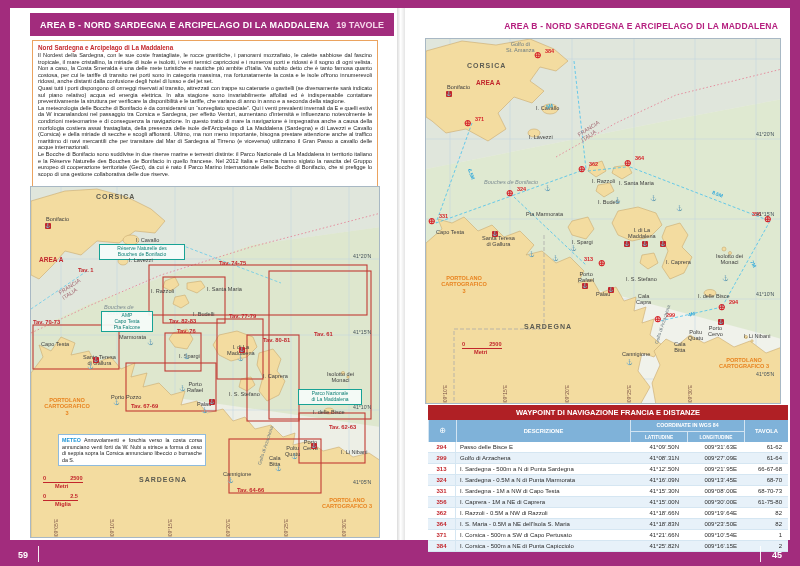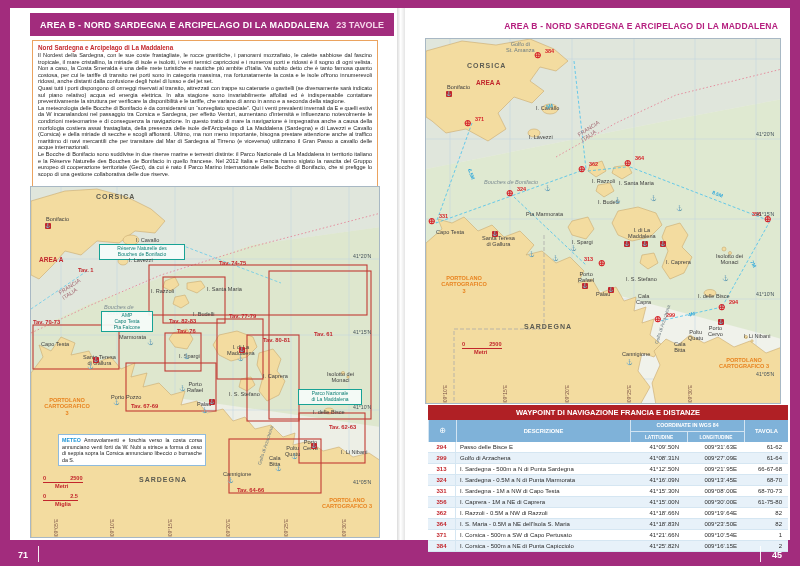--- a/index.html
+++ b/index.html
@@ -81,21 +81,21 @@
   .t-row .c-tav{text-align:right;padding-right:6px;box-sizing:border-box;color:#2b2b2b;}
 </style>
 </head>
 <body>
 
 <div id="canvas">
 
   <div class="page" id="pageL">
     <div class="hband">
       <span class="t1">AREA B - NORD SARDEGNA E ARCIPELAGO DI LA MADDALENA</span>
-      <span class="t2">23 TAVOLE</span>
+      <span class="t2">19 TAVOLE</span>
     </div>
 
     <div class="intro">
       <div class="it-title">Nord Sardegna e Arcipelago di La Maddalena</div>
       <p>Il Nordest della Sardegna, con le sue coste frastagliate, le rocce granitiche, i panorami mozzafiato, le calette sabbiose dal fascino tropicale, il mare cristallino, la miriade di isole e isolotti, i venti termici capricciosi e i numerosi porti e ridossi è il sogno di ogni velista. Non a caso, la Costa Smeralda è una delle mete turistiche e nautiche più ambite d'Italia. Va subito detto che è tanto famosa quanto costosa, per cui le tariffe di transito nei porti sono in categoria massima, ma fortunatamente la costa e le isole offrono innumerevoli ridossi, anche distanti dalla confusione degli hotel di lusso e del jet set.</p>
       <p>Quasi tutti i porti dispongono di ormeggi riservati al transito, attrezzati con trappe su catenarie o gavitelli (se diversamente sarà indicato sul piano relativo) acqua ed energia elettrica. In alta stagione sono invariabilmente affollati ed è indispensabile contattare preventivamente la struttura per verificare la disponibilità e le tariffe, che variano di anno in anno e a seconda della stagione.</p>
       <p>La meteorologia delle Bocche di Bonifacio è da considerarsi un “sorvegliato speciale”. Qui i venti prevalenti invernali da E e quelli estivi da W incanalandosi nel passaggio tra Corsica e Sardegna, per effetto Venturi, aumentano d'intensità e influenzano notevolmente le condizioni meteomarine e di conseguenza la navigazione. In questo tratto di mare la navigazione è impegnativa anche a causa della morfologia costiera assai frastagliata, della presenza delle isole dell'Arcipelago di La Maddalena (Sardegna) e di Lavezzi e Cavallo (Corsica) e della miriade di secche e scogli affioranti. Ultimo, ma non meno importante, bisogna prestare attenzione anche al traffico marittimo di navi mercantili che per transitare dal Mar di Sardegna al Tirreno (e viceversa) utilizzano il Gran Passo a cavallo delle acque internazionali.</p>
       <p>Le Bocche di Bonifacio sono suddivise in due riserve marine e terrestri distinte: il Parco Nazionale di La Maddalena in territorio italiano e la Réserve Naturelle des Bouches de Bonifacio in quello francese. Nel 2012 Italia e Francia hanno siglato la nascita del Gruppo europeo di cooperazione territoriale (Gect), da cui è nato il Parco Marino Internazionale delle Bocche di Bonifacio, che si prefigge lo scopo di una gestione collaborativa delle due riserve.</p>
     </div>
 
@@ -499,15 +499,15 @@
           <div class="c-lat">41°25'.82N</div>
           <div class="c-lon">009°16'.15E</div>
           <div class="c-tav">2</div>
         </div>
     </div>
   </div>
 
   <div class="gutter"></div>
   <div class="pntick" style="left:38px"></div>
   <div class="pntick" style="left:760px"></div>
-  <div class="pagenum" style="left:18px">71</div>
+  <div class="pagenum" style="left:18px">59</div>
   <div class="pagenum" style="left:772px">45</div>
 </div>
 
 </body></html>

